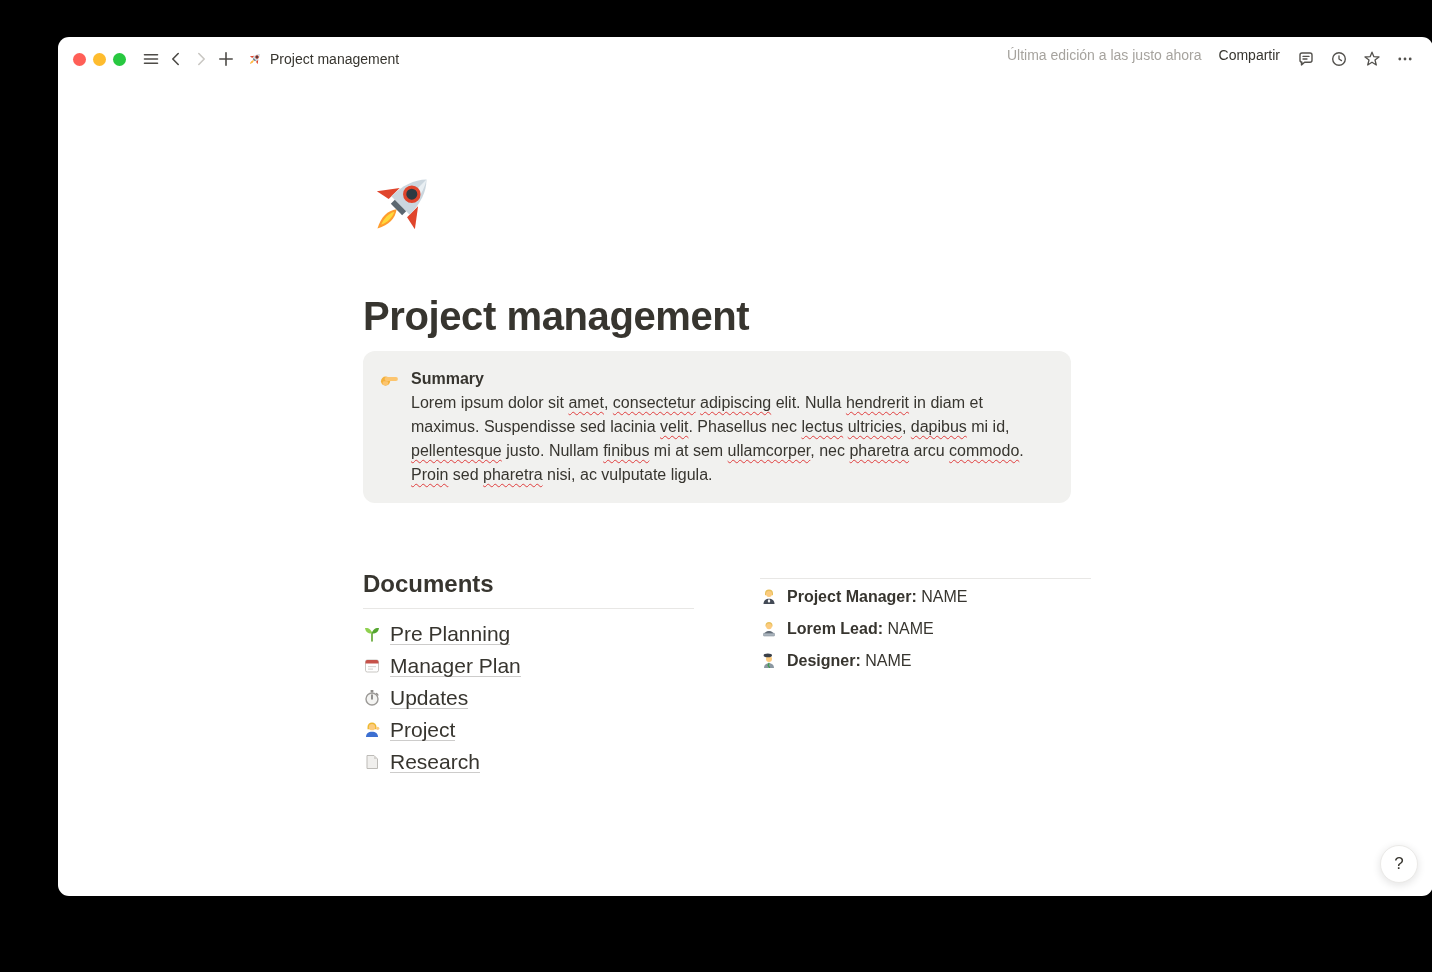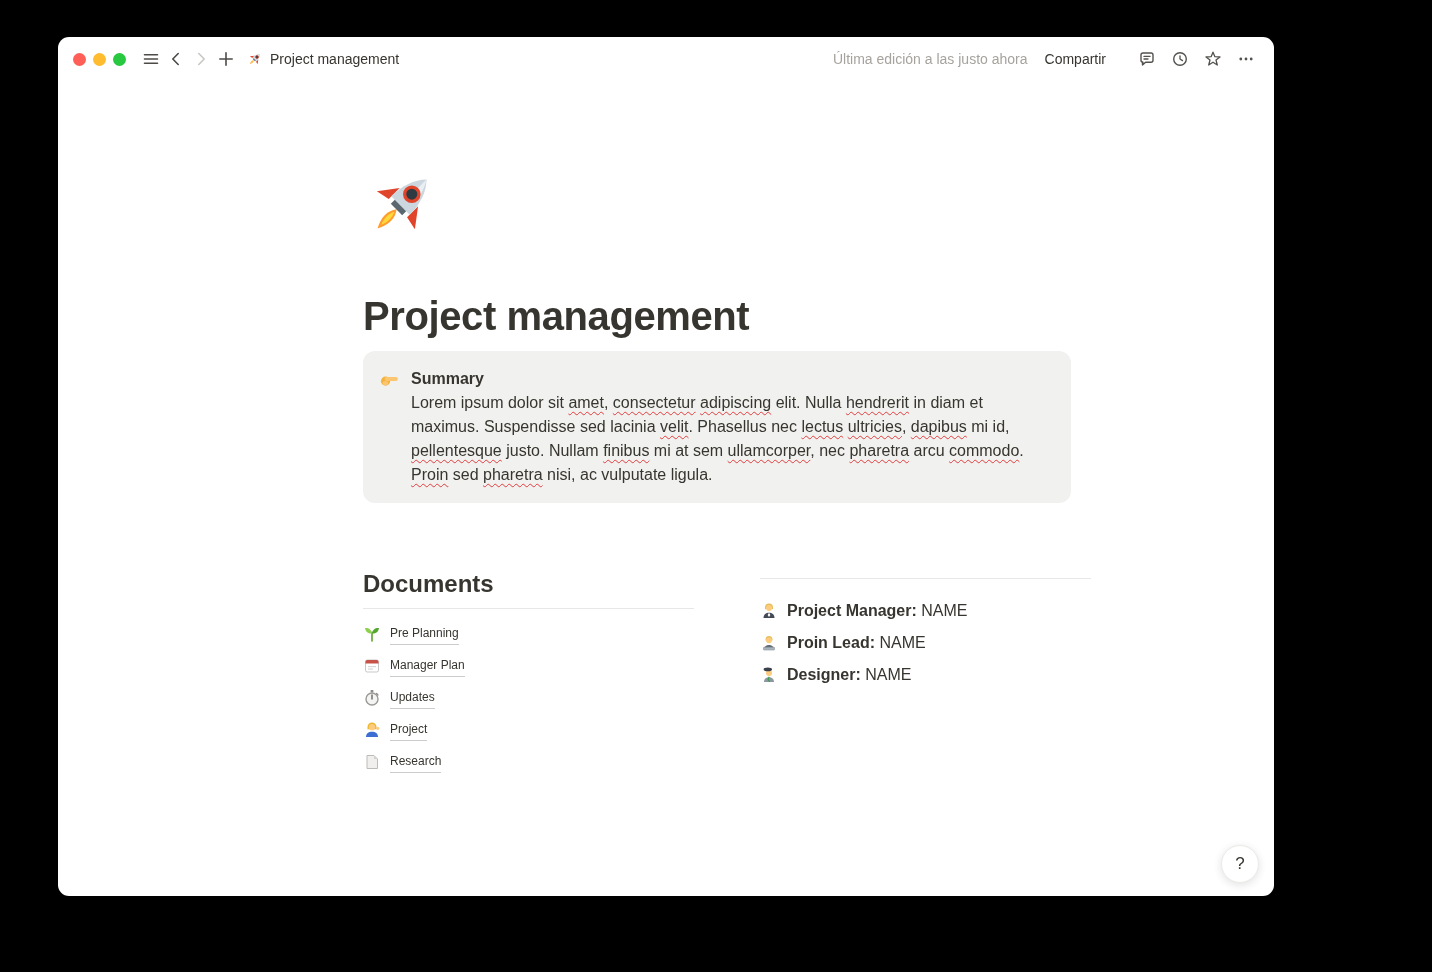--- a/index.html
+++ b/index.html
@@ -1,57 +1,57 @@
 <!DOCTYPE html>
 <html><head>
 <meta charset="utf-8">
 <style>
   html,body{margin:0;padding:0;width:1432px;height:972px;background:#000;overflow:hidden;
     font-family:"Liberation Sans", sans-serif;color:#37352f;}
   *{box-sizing:border-box}
   button{background:none;border:none;padding:0;font-family:inherit;cursor:pointer;color:inherit}
 
-  .window{position:absolute;left:58px;top:37px;width:1216px;height:859px;background:#fff;
+  .window{position:absolute;left:58px;top:37px;width:1375px;height:859px;background:#fff;
     border-radius:11px;box-shadow:0 25px 70px rgba(0,0,0,.6);overflow:hidden}
 
   
   .topbar{height:44px;display:flex;align-items:center;padding:0 16px 0 15px}
   .lights{display:flex;gap:7px;margin-right:12px}
   .light{width:13px;height:13px;border-radius:50%;border:none;padding:0;cursor:pointer}
   .light.red{background:#ff5f57}.light.yellow{background:#febc2e}.light.green{background:#28c840}
   .tb-icon{width:25px;height:25px;display:flex;align-items:center;justify-content:center;border-radius:4px}
   .tb-icon svg{width:18px;height:18px}
   .tb-title{display:flex;align-items:center;gap:7px;margin-left:9px;font-size:14px;font-weight:500;color:#37352f;cursor:pointer}
   .emoji{display:inline-flex;align-items:center;justify-content:center}
   .emoji svg{width:100%;height:100%}
   .emoji.small{width:16px;height:16px}
-  .tb-right{margin-left:auto;display:flex;align-items:center;gap:8px}
+  .tb-right{margin-left:auto;display:flex;align-items:flex-start;gap:8px}
   .edited{font-size:14px;color:#a6a39e;margin-right:9px;white-space:nowrap}
-  .share{font-size:14px;font-weight:500;color:#37352f;margin-right:20px}
+  .share{font-size:14px;font-weight:500;color:#37352f;margin-right:5px}
 
   
   .content{padding:84px 0 0 305px;width:1013px}
   .page-icon{width:78px;height:78px;cursor:pointer}
   .page-title{margin:45px 0 0;font-size:40px;line-height:48px;font-weight:700;letter-spacing:-.4px;color:#37352f}
   .callout{margin-top:11px;width:708px;background:#f1f1ef;border-radius:12px;padding:16px;display:flex;gap:11px}
   .emoji.co{width:21px;height:21px;flex:none;margin-top:2px}
   .co-text{font-size:16px;line-height:24px;color:#37352f}
   .co-head{font-weight:600}
   .misspell{text-decoration-line:underline;text-decoration-style:wavy;text-decoration-color:#e03e3e;
     text-decoration-thickness:1px;text-underline-offset:3px}
 
   .cols{display:grid;grid-template-columns:331px 331px;column-gap:66px;margin-top:66px}
   .cols h2{font-size:24px;line-height:30px;font-weight:600;margin:0;color:#37352f}
   .divider{border-bottom:1px solid #e8e7e5;margin-top:9px}
   .list{margin-top:9px}
   .doc-item{display:flex;align-items:center;gap:9px;height:32px;cursor:pointer}
   .emoji.li{width:18px;height:18px;flex:none}
-  .doc-label{font-size:12px;font-weight:500;color:#37352f;line-height:21px;
+  .doc-label{font-size:21px;font-weight:500;color:#37352f;line-height:21px;
     border-bottom:1px solid rgba(55,53,47,.25)}
-  .team-item{display:flex;align-items:flex-end;gap:9px;height:32px}
+  .team-item{display:flex;align-items:flex-start;gap:9px;height:32px}
   .team-text{font-size:16px;color:#37352f}
   .team-text b{font-weight:600}
 
   .help{position:absolute;right:15px;bottom:13px;width:38px;height:38px;border-radius:50%;
     background:#fff;border:1px solid #ebeae8;box-shadow:0 2px 8px rgba(15,15,15,.12);
     font-size:17px;color:#37352f;display:flex;align-items:center;justify-content:center}
 </style>
 </head>
 <body>
 
@@ -236,21 +236,21 @@
             </div>
             <div class="team-item">
               <span class="emoji li">
                 <svg viewBox="0 0 18 18">
                   <path d="M5.5 5.5a3.5 3.5 0 0 1 7 0v1h-7Z" fill="#e7c05c"></path>
                   <circle cx="9" cy="6.3" r="2.9" fill="#fccb7e"></circle>
                   <path d="M4 15.5C4 12.5 6.2 11 9 11s5 1.5 5 4.5Z" fill="#5b6570"></path>
                   <rect x="3.5" y="13.2" width="11" height="2.8" rx=".5" fill="#aab4bd" stroke="#8a949d" stroke-width=".6"></rect>
                 </svg>
               </span>
-              <span class="team-text"><b>Proin Lead:</b> NAME</span>
+              <span class="team-text"><b>Lorem Lead:</b> NAME</span>
             </div>
             <div class="team-item">
               <span class="emoji li">
                 <svg viewBox="0 0 18 18">
                   <circle cx="9" cy="6.9" r="3" fill="#fccb7e"></circle>
                   <ellipse cx="7.8" cy="3.4" rx="4.2" ry="1.8" fill="#3a4049"></ellipse>
                   <path d="M4 16c0-3.2 2.2-4.8 5-4.8s5 1.6 5 4.8Z" fill="#8b97a1"></path>
                   <path d="M9 11.2 8.1 13.4l1.4 2" stroke="#3f9e4d" stroke-width="1.2" fill="none" stroke-linecap="round"></path>
                 </svg>
               </span>

